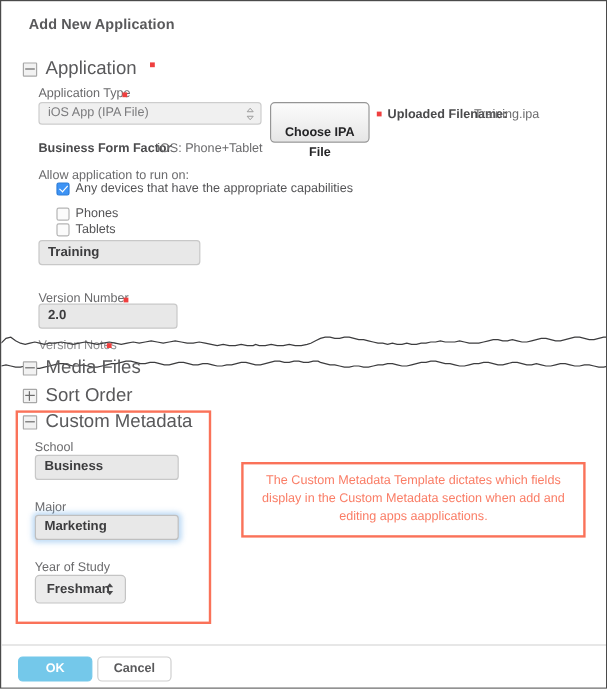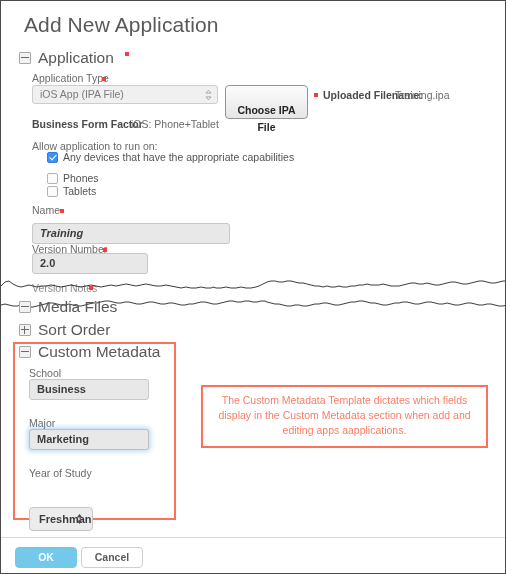--- a/index.html
+++ b/index.html
@@ -20,22 +20,22 @@
     border: 1px solid #4a4a4a;
     background: #ffffff;
     overflow: hidden;
   }
 
   
   .page-title {
     position: absolute;
     left: 23px;
     top: 12px;
-    font-size: 21px;
-    font-weight: 400;
+    font-size: 12px;
+    font-weight: 700;
     color: #59595b;
     letter-spacing: 0.1px;
   }
 
   
   .section-header {
     position: absolute;
     display: flex;
     align-items: center;
     gap: 7px;
@@ -311,21 +311,21 @@
     <span>Phones</span>
   </div>
 
   <div class="cb-row" style="left:46px; top:184px;">
     <span class="cbox"></span>
     <span>Tablets</span>
   </div>
 
   <div class="field-label" style="left:31px; top:203px;">Name</div>
   <span class="req-dot" style="position:absolute; left:59px; top:208px; margin:0;"></span>
-  <div class="txt-input" style="left:31px; top:222px; width:198px;font-style:italic;">Training</div>
+  <div class="txt-input" style="left:31px; top:199px; width:135px;">Training</div>
 
   <div class="field-label" style="left:31px; top:242px;">Version Number</div>
   <span class="req-dot" style="position:absolute; left:102px; top:247px; margin:0;"></span>
   <div class="txt-input" style="left:31px; top:252px; width:116px;">2.0</div>
 
   <div class="field-label" style="left:31px; top:281px; color:#8d8d8f;">Version Notes</div>
   <span class="req-dot" style="position:absolute; left:88px; top:285px; margin:0;"></span>
 
   <div class="tear" style="top:276px; height:16px;">
     <svg width="506" height="16" viewBox="0 0 506 16">
@@ -356,21 +356,21 @@
     <span>Custom Metadata</span>
   </div>
 
   <div class="field-label" style="left:28px; top:366px;">School</div>
   <div class="txt-input" style="left:28px; top:378px; width:120px;">Business</div>
 
   <div class="field-label" style="left:28px; top:416px;">Major</div>
   <div class="txt-input focused" style="left:28px; top:428px; width:120px;">Marketing</div>
 
   <div class="field-label" style="left:28px; top:466px;">Year of Study</div>
-  <div class="sel-input strong" style="left:28px; top:478px; width:64px;margin-top:28px;">
+  <div class="sel-input strong" style="left:28px; top:478px; width:76px;">
     <span>Freshman</span>
     <svg class="chev" viewBox="0 0 7 11">
       <path d="M3.5 0.5 L6.3 3.9 L0.7 3.9 Z" fill="currentColor"></path>
       <path d="M3.5 10.5 L6.3 7.1 L0.7 7.1 Z" fill="currentColor"></path>
     </svg>
   </div>
 
   <div class="callout" style="left:200px; top:384px; width:287px; height:63px;">The Custom Metadata Template dictates which fields display in the Custom Metadata section when add and editing apps aapplications.</div>
 
   <div class="footer-sep" style="top:536px;"></div>

